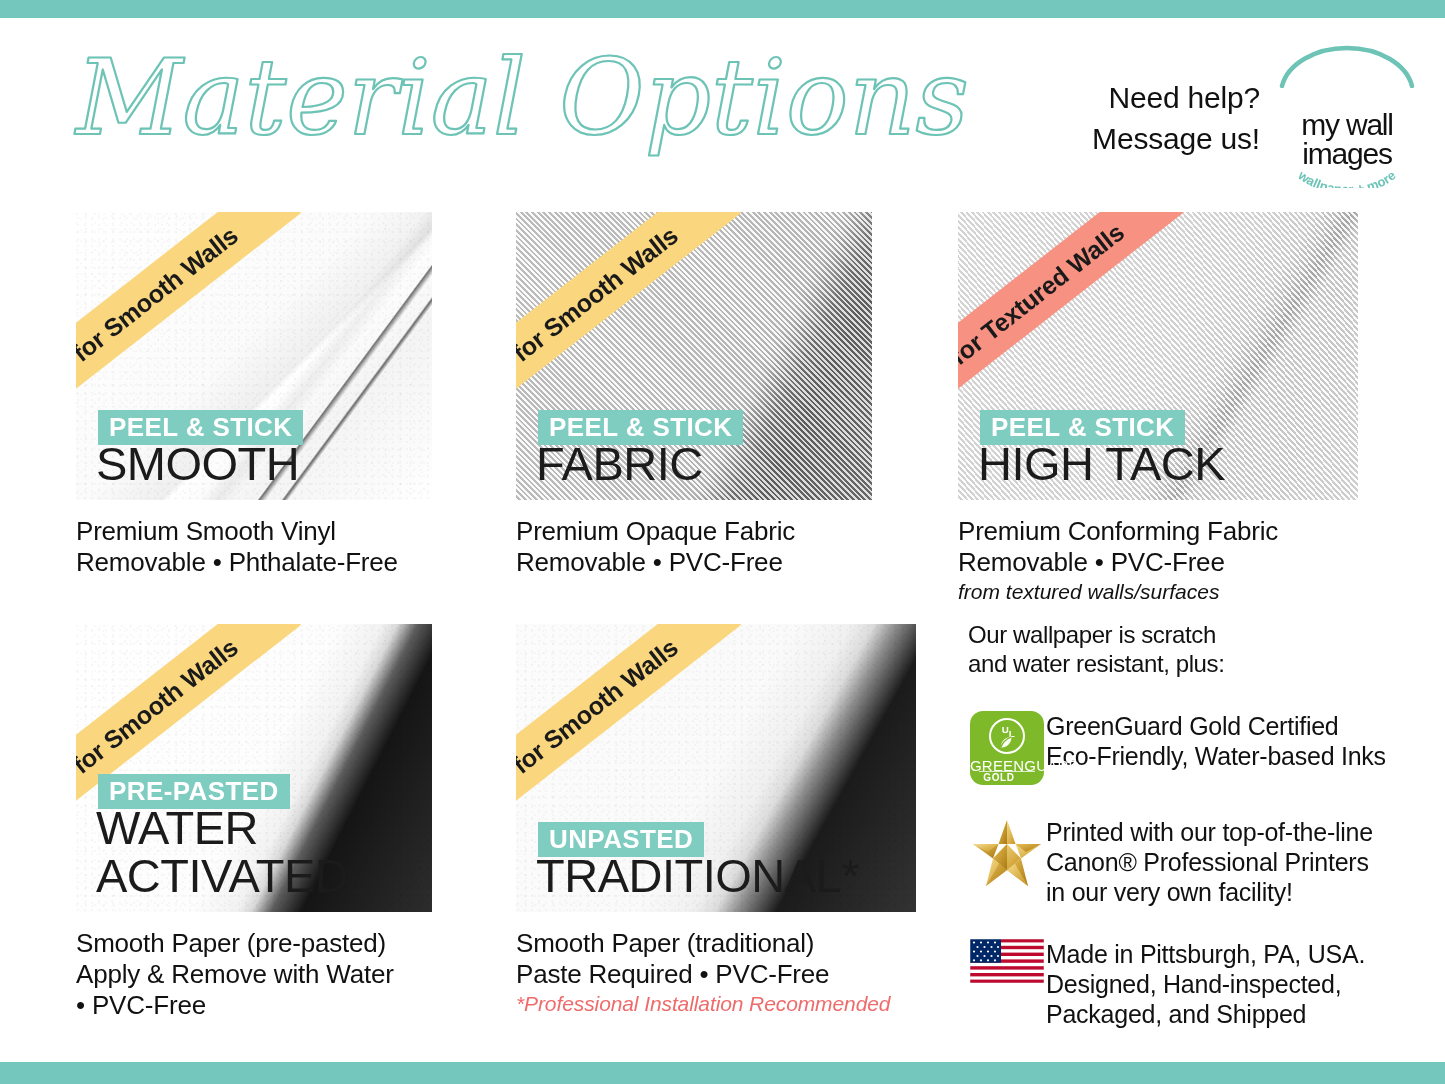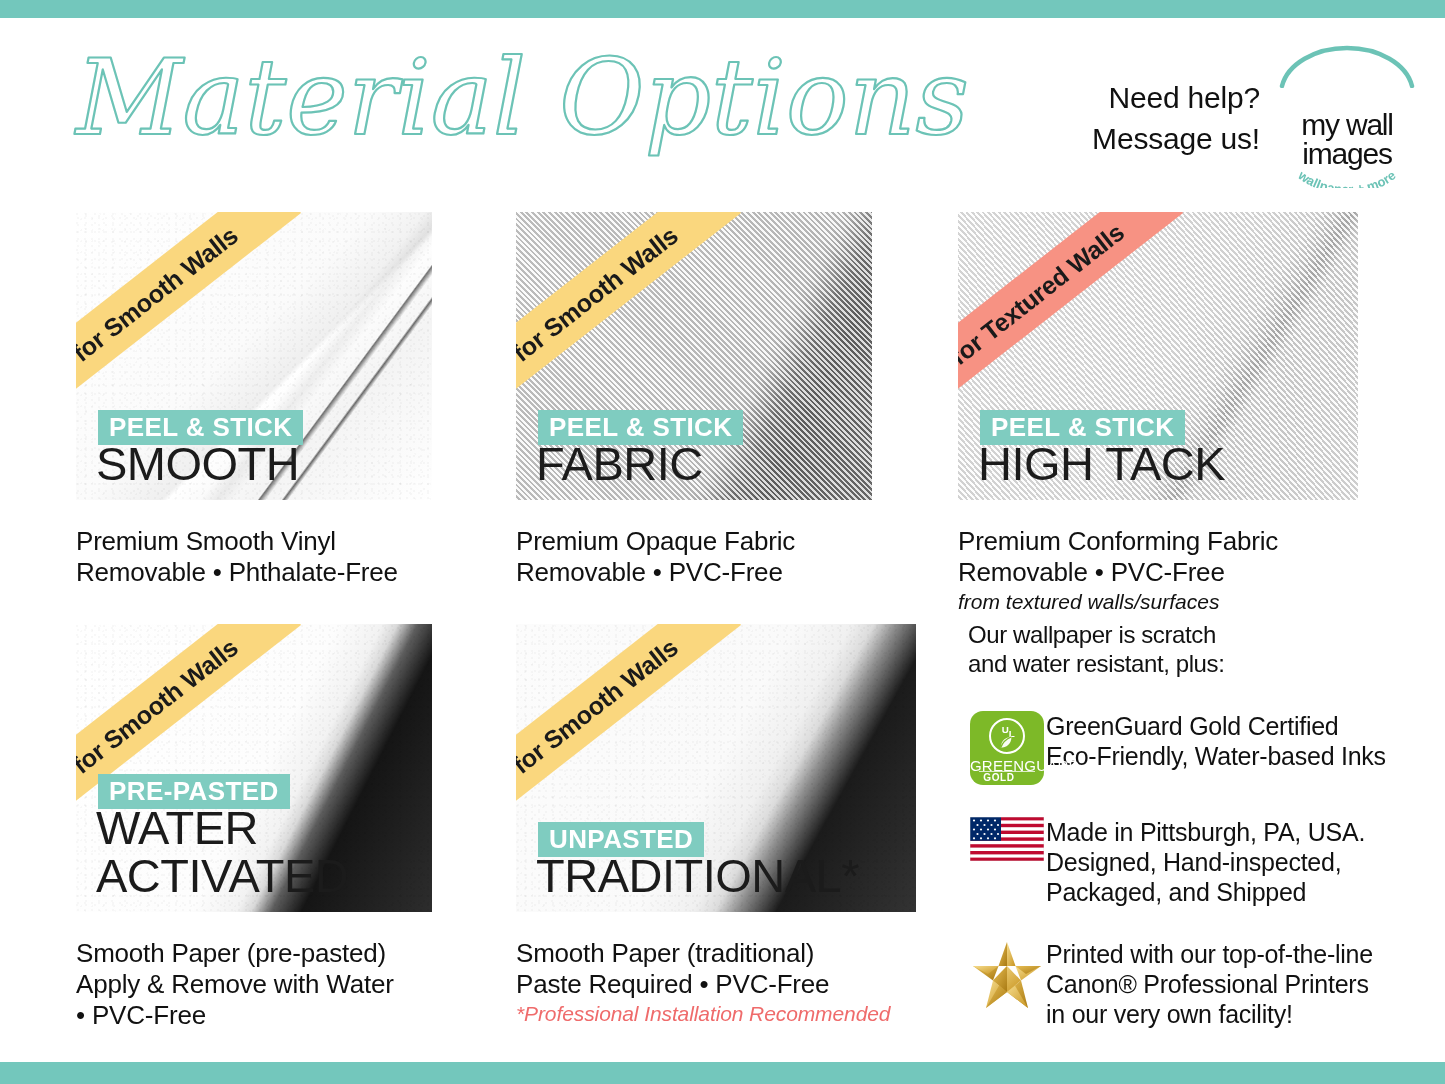--- a/index.html
+++ b/index.html
@@ -116,21 +116,21 @@
     font-size:26px; font-weight:700; letter-spacing:0.4px;
     padding:4px 11px 5px 11px; z-index:5; line-height:1;
   }
   .mat-name {
     position:absolute; left:20px;
     font-size:47px; color:#1b1b1b; font-weight:400;
     letter-spacing:-0.5px; line-height:1.02; z-index:5;
     white-space:pre-line;
   }
   .card-desc {
-    margin-top:26px; font-size:26px; color:#111; line-height:1.19;
+    margin-top:16px; font-size:26px; color:#111; line-height:1.19;
     white-space:pre-line; letter-spacing:-0.2px;
   }
   .note-italic {
     font-size:21px; font-style:italic; color:#111; line-height:1.2; margin-top:1px;
   }
   .note-red {
     font-size:21px; font-style:italic; color:#ef6b6b; line-height:1.2; margin-top:1px;
     letter-spacing:-0.1px;
   }
 
@@ -290,20 +290,54 @@
               <path d="M11 31 C13 25, 18 21, 23 19" stroke="#7db928" stroke-width="1.4" fill="none"></path>
             </svg>
           </div>
           <div class="gg-name">GREENGUARD</div>
           <div class="gg-rule"></div>
           <div class="gg-gold">GOLD</div>
         </div>
       </div>
       <div class="feature-text">GreenGuard Gold Certified
 Eco-Friendly, Water-based Inks</div>
+    </div>
+
+    <div class="feature-row">
+      <div class="feature-icon">
+        <svg class="star" viewBox="0 0 74 72">
+          <defs>
+            <linearGradient id="g1" x1="0" y1="0" x2="1" y2="1">
+              <stop offset="0" stop-color="#f6dd8f"></stop>
+                <stop offset="1" stop-color="#c8941f"></stop>
+            </linearGradient>
+            <linearGradient id="g2" x1="0" y1="0" x2="1" y2="1">
+              <stop offset="0" stop-color="#e8bf55"></stop>
+                <stop offset="1" stop-color="#a97a13"></stop>
+            </linearGradient>
+          </defs>
+          <g>
+            <polygon points="37,3 45.5,27 37,27" fill="url(#g1)"></polygon>
+            <polygon points="37,3 28.5,27 37,27" fill="url(#g2)"></polygon>
+            <polygon points="71,27 51,41.5 45.5,27" fill="url(#g1)"></polygon>
+            <polygon points="71,27 45.5,27 56,35" fill="url(#g2)"></polygon>
+            <polygon points="3,27 23,41.5 28.5,27" fill="url(#g2)"></polygon>
+            <polygon points="3,27 28.5,27 18,35" fill="url(#g1)"></polygon>
+            <polygon points="58,69 37,53 51,41.5" fill="url(#g2)"></polygon>
+            <polygon points="58,69 37,53 44,45" fill="url(#g1)"></polygon>
+            <polygon points="16,69 37,53 23,41.5" fill="url(#g1)"></polygon>
+            <polygon points="16,69 37,53 30,45" fill="url(#g2)"></polygon>
+            <polygon points="37,27 51,41.5 37,53 23,41.5" fill="url(#g1)"></polygon>
+            <polygon points="37,27 37,53 23,41.5" fill="url(#g2)"></polygon>
+          </g>
+        </svg>
+      </div>
+      <div class="feature-text">Printed with our top-of-the-line
+Canon® Professional Printers
+in our very own facility!</div>
     </div>
 
     <div class="feature-row">
       <div class="feature-icon">
         <svg class="flag" viewBox="0 0 74 44">
           <rect width="74" height="44" fill="#ffffff"></rect>
           <g fill="#bf0a30">
             <rect y="0" width="74" height="3.4"></rect>
             <rect y="6.8" width="74" height="3.4"></rect>
             <rect y="13.6" width="74" height="3.4"></rect>
@@ -335,49 +369,15 @@
             <circle cx="18" cy="21.3" r="1.1"></circle>
               <circle cx="25" cy="21.3" r="1.1"></circle>
           </g>
           <rect width="74" height="44" fill="none" stroke="#d8d8d8" stroke-width="0.6"></rect>
         </svg>
       </div>
       <div class="feature-text">Made in Pittsburgh, PA, USA.
 Designed, Hand-inspected,
 Packaged, and Shipped</div>
     </div>
-
-    <div class="feature-row">
-      <div class="feature-icon">
-        <svg class="star" viewBox="0 0 74 72">
-          <defs>
-            <linearGradient id="g1" x1="0" y1="0" x2="1" y2="1">
-              <stop offset="0" stop-color="#f6dd8f"></stop>
-                <stop offset="1" stop-color="#c8941f"></stop>
-            </linearGradient>
-            <linearGradient id="g2" x1="0" y1="0" x2="1" y2="1">
-              <stop offset="0" stop-color="#e8bf55"></stop>
-                <stop offset="1" stop-color="#a97a13"></stop>
-            </linearGradient>
-          </defs>
-          <g>
-            <polygon points="37,3 45.5,27 37,27" fill="url(#g1)"></polygon>
-            <polygon points="37,3 28.5,27 37,27" fill="url(#g2)"></polygon>
-            <polygon points="71,27 51,41.5 45.5,27" fill="url(#g1)"></polygon>
-            <polygon points="71,27 45.5,27 56,35" fill="url(#g2)"></polygon>
-            <polygon points="3,27 23,41.5 28.5,27" fill="url(#g2)"></polygon>
-            <polygon points="3,27 28.5,27 18,35" fill="url(#g1)"></polygon>
-            <polygon points="58,69 37,53 51,41.5" fill="url(#g2)"></polygon>
-            <polygon points="58,69 37,53 44,45" fill="url(#g1)"></polygon>
-            <polygon points="16,69 37,53 23,41.5" fill="url(#g1)"></polygon>
-            <polygon points="16,69 37,53 30,45" fill="url(#g2)"></polygon>
-            <polygon points="37,27 51,41.5 37,53 23,41.5" fill="url(#g1)"></polygon>
-            <polygon points="37,27 37,53 23,41.5" fill="url(#g2)"></polygon>
-          </g>
-        </svg>
-      </div>
-      <div class="feature-text">Printed with our top-of-the-line
-Canon® Professional Printers
-in our very own facility!</div>
-    </div>
   </div>
 
 </div>
 
 </body></html>

